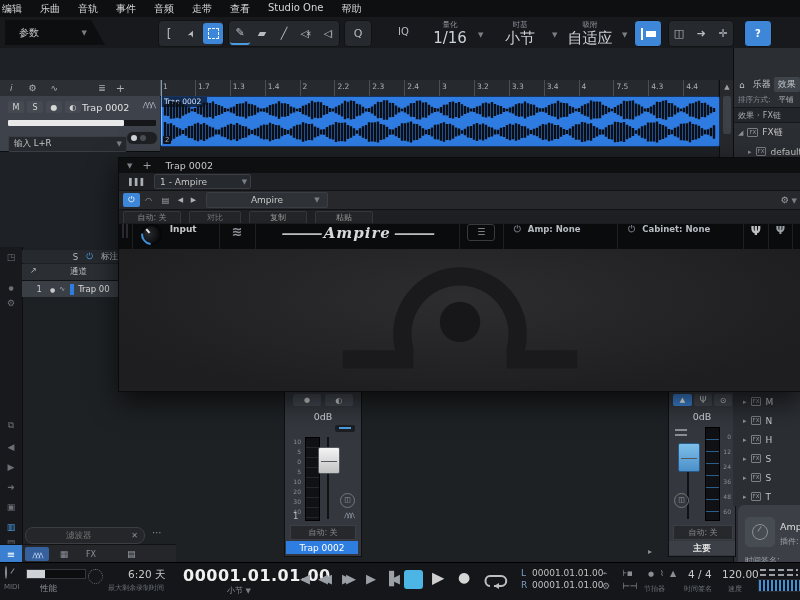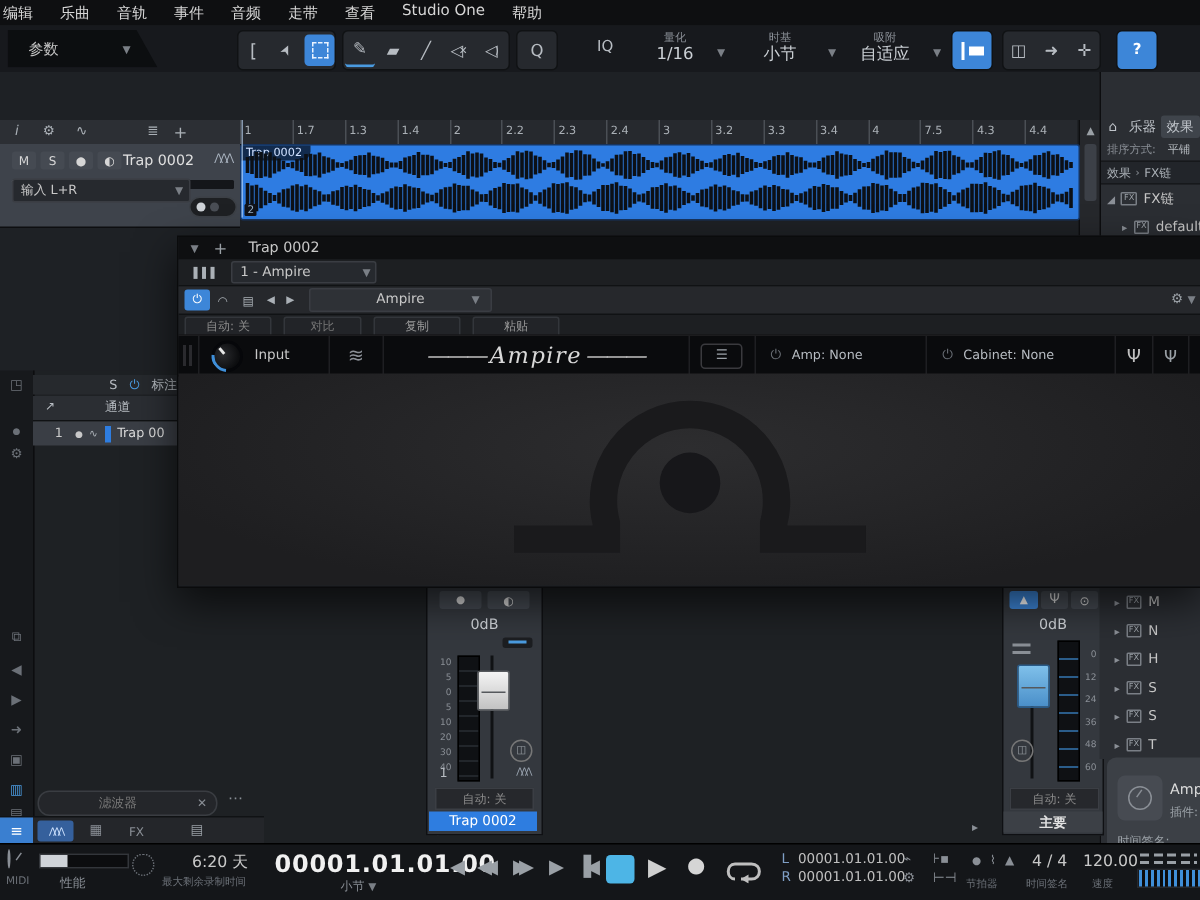--- a/index.html
+++ b/index.html
@@ -12,40 +12,40 @@
   .menubar li{padding:0 9px;font-size:10px;color:#d6d6d6;white-space:nowrap;}
   .toolbar{left:0;top:17px;width:800px;height:31px;background:#17191d;border-bottom:1px solid #0a0b0c;}
   .tgroup{position:absolute;top:3px;height:25px;background:#26292e;border:1px solid #101214;border-radius:4px;
           display:flex;align-items:center;justify-content:center;gap:2px;color:#b7bcc2;}
   .tbtn{width:20px;height:21px;display:flex;align-items:center;justify-content:center;border-radius:3px;font-size:11px;}
   .blue{background:#3d86d8!important;color:#fff!important;}
   .params{position:absolute;left:5px;top:3px;width:100px;height:25px;background:#0c0e10;
           clip-path:polygon(0 0,86% 0,100% 100%,0 100%);display:flex;align-items:center;color:#c4c4c4;}
   .ddlabel{position:absolute;display:flex;flex-direction:column;align-items:center;line-height:1.15;}
   .ddlabel .l1{font-size:7.5px;color:#8a8f96;}
-  .ddlabel .l2{font-size:11px;color:#ccd1d6;}
+  .ddlabel .l2{font-size:15px;color:#ccd1d6;}
   .caret{color:#7a7f86;font-size:7px;}
   .panel{background:#2b2e33;}
   .rulercells{display:flex;height:16px;}
   .rulercells li{flex:1;list-style:none;font-size:7.5px;color:#aab0b6;border-left:1px solid #4a4f55;padding-left:2px;line-height:14px;}
   .clip{background:#2e7ce2;border:1px solid #17345f;border-radius:2px;}
   .cliptag{position:absolute;left:0;top:0;background:rgba(10,16,28,.75);color:#cfe0ff;font-size:7.5px;
            padding:0 6px 1px 3px;border-radius:0 0 6px 0;}
   .sbtn{background:#454a52;border-radius:2px;color:#d6d6d6;display:flex;align-items:center;justify-content:center;
         font-size:8px;height:12px;}
   .pluginwin{left:118px;top:157px;width:682px;height:233px;background:#1d1f22;
              box-shadow:0 10px 26px rgba(0,0,0,.65);border:1px solid #0a0b0c;}
   .prow{position:relative;width:100%;}
   .box{background:#26292e;border:1px solid #3a3d43;border-radius:2px;color:#c8c8c8;
        display:flex;align-items:center;justify-content:center;font-size:9px;}
   .greybox{background:#222428;border:1px solid #33363b;border-radius:2px;color:#8a8a8a;
        display:flex;align-items:center;justify-content:center;font-size:9px;}
   .ampbar{position:absolute;left:0;top:65px;width:682px;height:26px;background:#0a0b0d;display:flex;align-items:center;
           border-top:1px solid #1c1c1e;border-bottom:1px solid #000;color:#c0c0c0;}
-  .seg{height:100%;display:flex;align-items:center;border-left:1px solid #1e1f22;}
+  .seg{height:100%;display:flex;align-items:flex-start;border-left:1px solid #1e1f22;font-weight:bold;}
   .knob{width:17px;height:17px;border-radius:50%;background:radial-gradient(circle at 40% 35%,#2a2b2e,#0c0d0f 70%);
         border:2px solid #06070a;border-left-color:#3f8fd9;transform:rotate(-40deg);position:relative;}
   .knob::after{content:"";position:absolute;left:7px;top:1px;width:2px;height:5px;background:#e8e8e8;}
   .script{font-family:"DejaVu Serif",serif;font-style:italic;font-size:15px;color:#d9d9d9;letter-spacing:1px;}
   .script::before{content:"——— ";letter-spacing:-2px;color:#bdbdbd;}
   .script::after{content:" ———";letter-spacing:-2px;color:#bdbdbd;}
   .pbody{position:absolute;left:0;top:91px;width:682px;height:141px;
          background:radial-gradient(ellipse at 50% 35%,#2d2d2f,#1e1e20 78%);display:flex;align-items:center;justify-content:center;}
   .strip{background:#34383e;border:1px solid #0f1013;}
   .scalecol{list-style:none;margin:0;padding:0;font-size:6px;color:#8a8f96;text-align:right;}
@@ -181,21 +181,21 @@
       <span class="sbtn" style="width:16px;">M</span>
       <span class="sbtn" style="width:16px;">S</span>
       <span class="sbtn" style="width:16px;">●</span>
       <span class="sbtn" style="width:16px;">◐</span>
     </div>
     <span style="position:absolute;left:82px;top:6px;font-size:9.5px;color:#e0e0e0;">Trap 0002</span>
     <span style="position:absolute;right:6px;top:5px;font-size:7px;letter-spacing:-2px;color:#aab4c0;">⋀⋀⋀</span>
     <div style="position:absolute;left:8px;top:24px;width:148px;height:6px;background:#14161a;border-radius:1px;">
       <div style="width:116px;height:6px;background:#e9e9e9;border-radius:1px;"></div>
     </div>
-    <div class="box" style="position:absolute;left:8px;top:23px;width:112px;height:14px;justify-content:flex-start;padding-left:5px;font-size:8.5px;">
+    <div class="box" style="position:absolute;left:8px;top:40px;width:112px;height:14px;justify-content:flex-start;padding-left:5px;font-size:8.5px;">
       <span>输入 L+R</span>
       <span class="caret" style="margin-left:auto;padding-right:4px;">▼</span>
     </div>
     <div style="position:absolute;left:126px;top:35px;width:26px;height:12px;background:#1e2023;border:1px solid #3c4046;border-radius:7px;display:flex;align-items:center;gap:3px;padding-left:4px;">
       <span style="width:6px;height:6px;border-radius:50%;background:#cfd3d8;"></span>
       <span style="width:6px;height:6px;border-radius:50%;background:#4a4e55;"></span>
     </div>
   </div>
 
   <div class="abs clip" style="left:160px;top:96px;width:558px;height:49px;">

